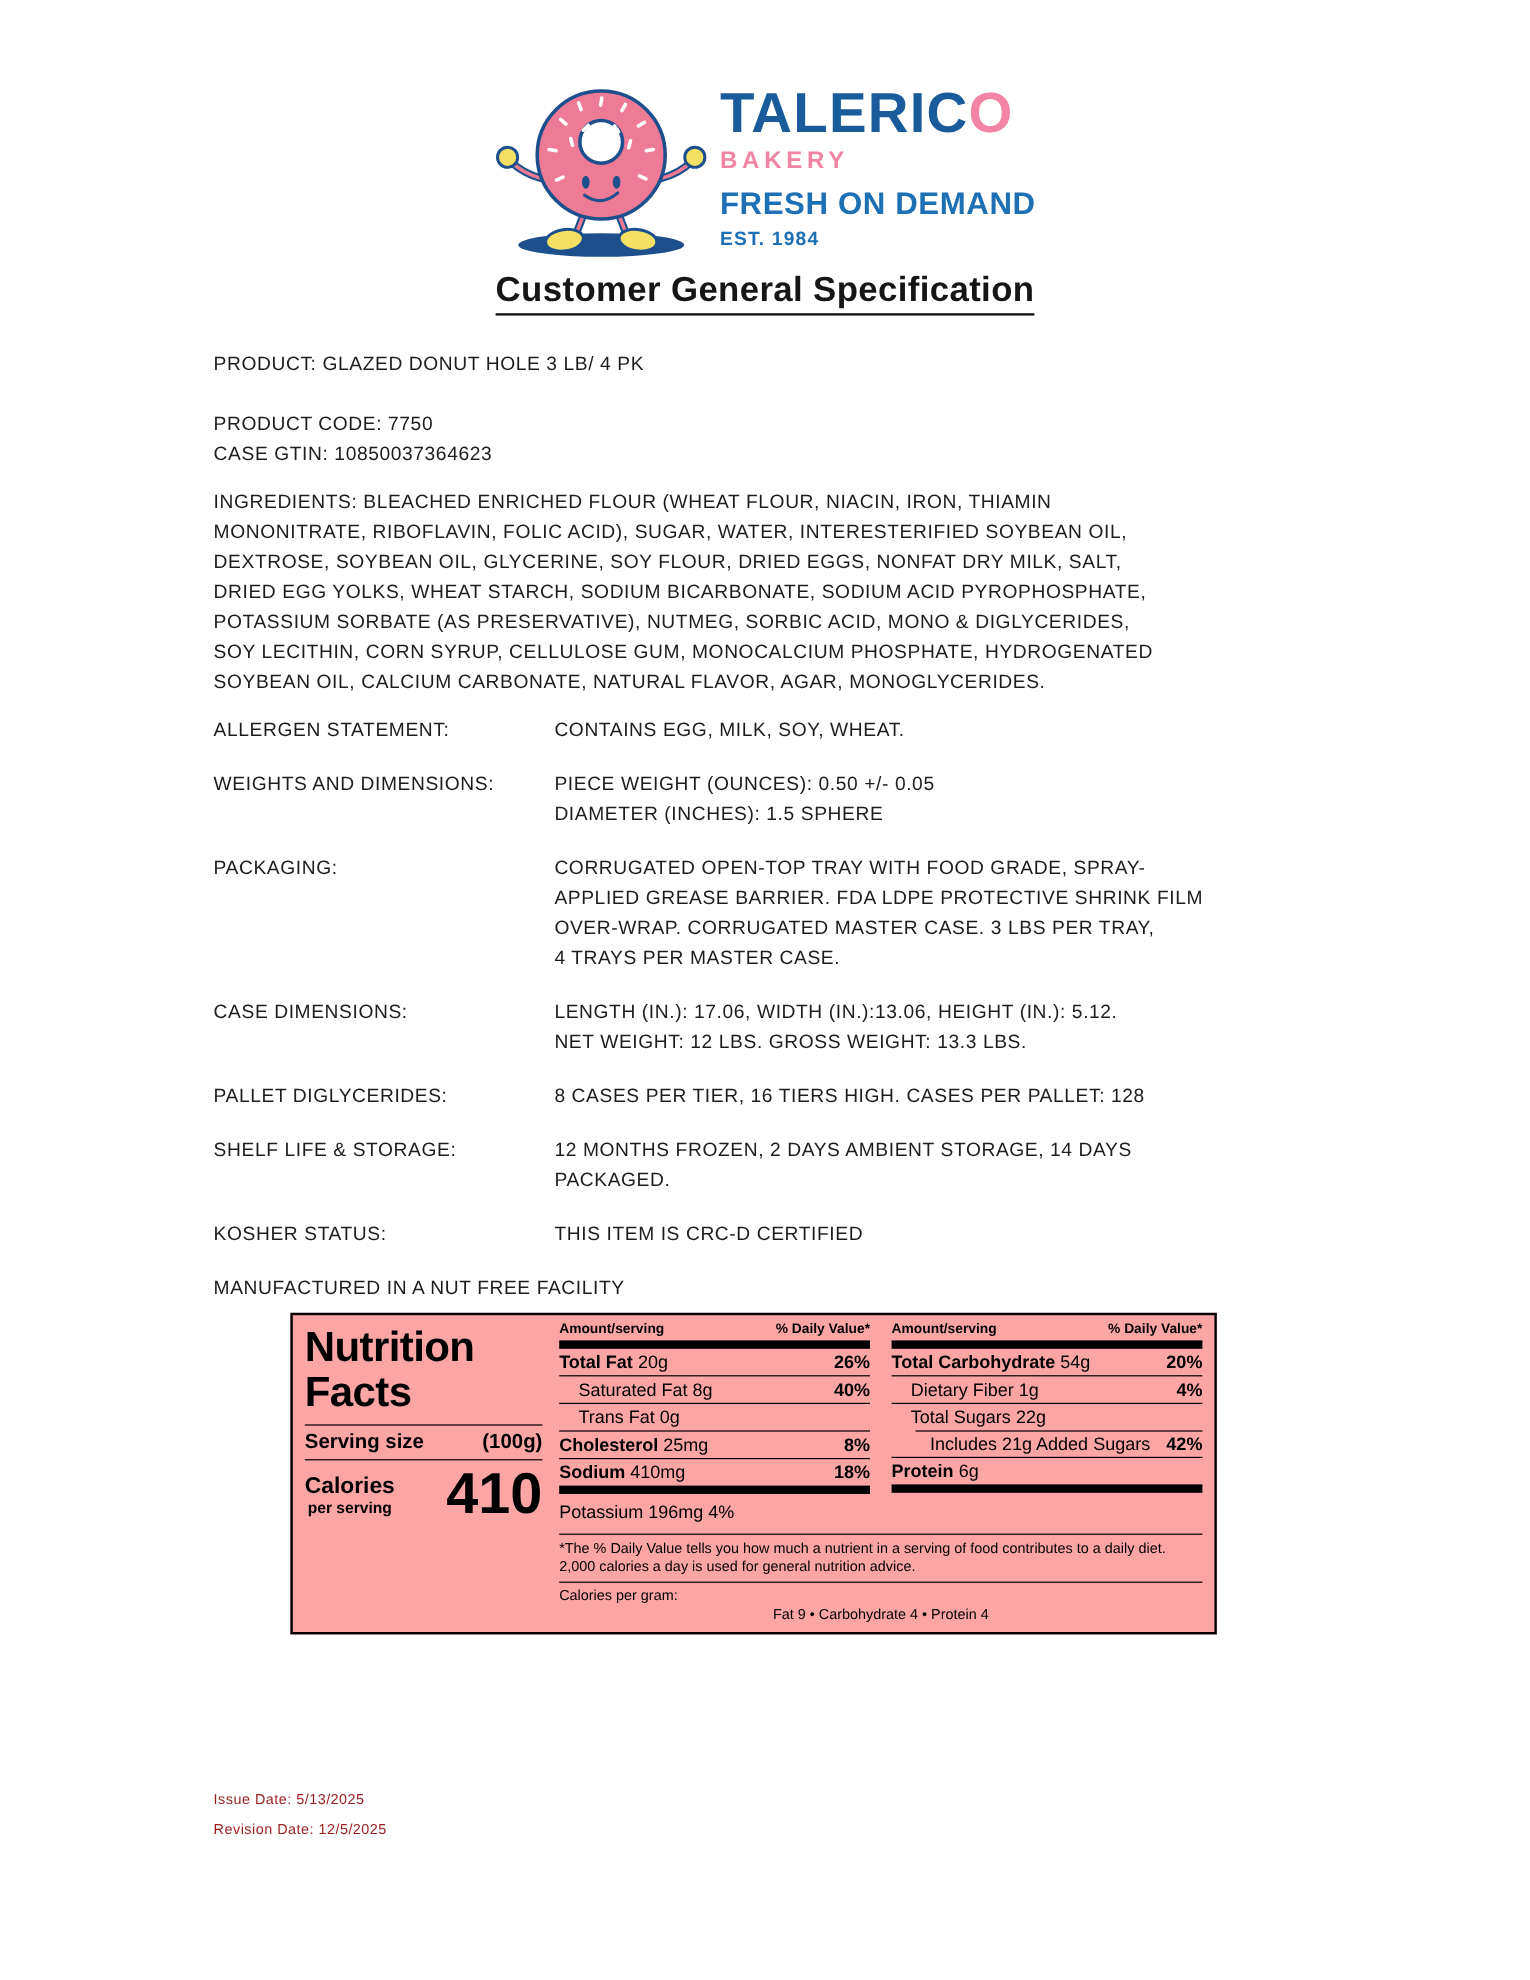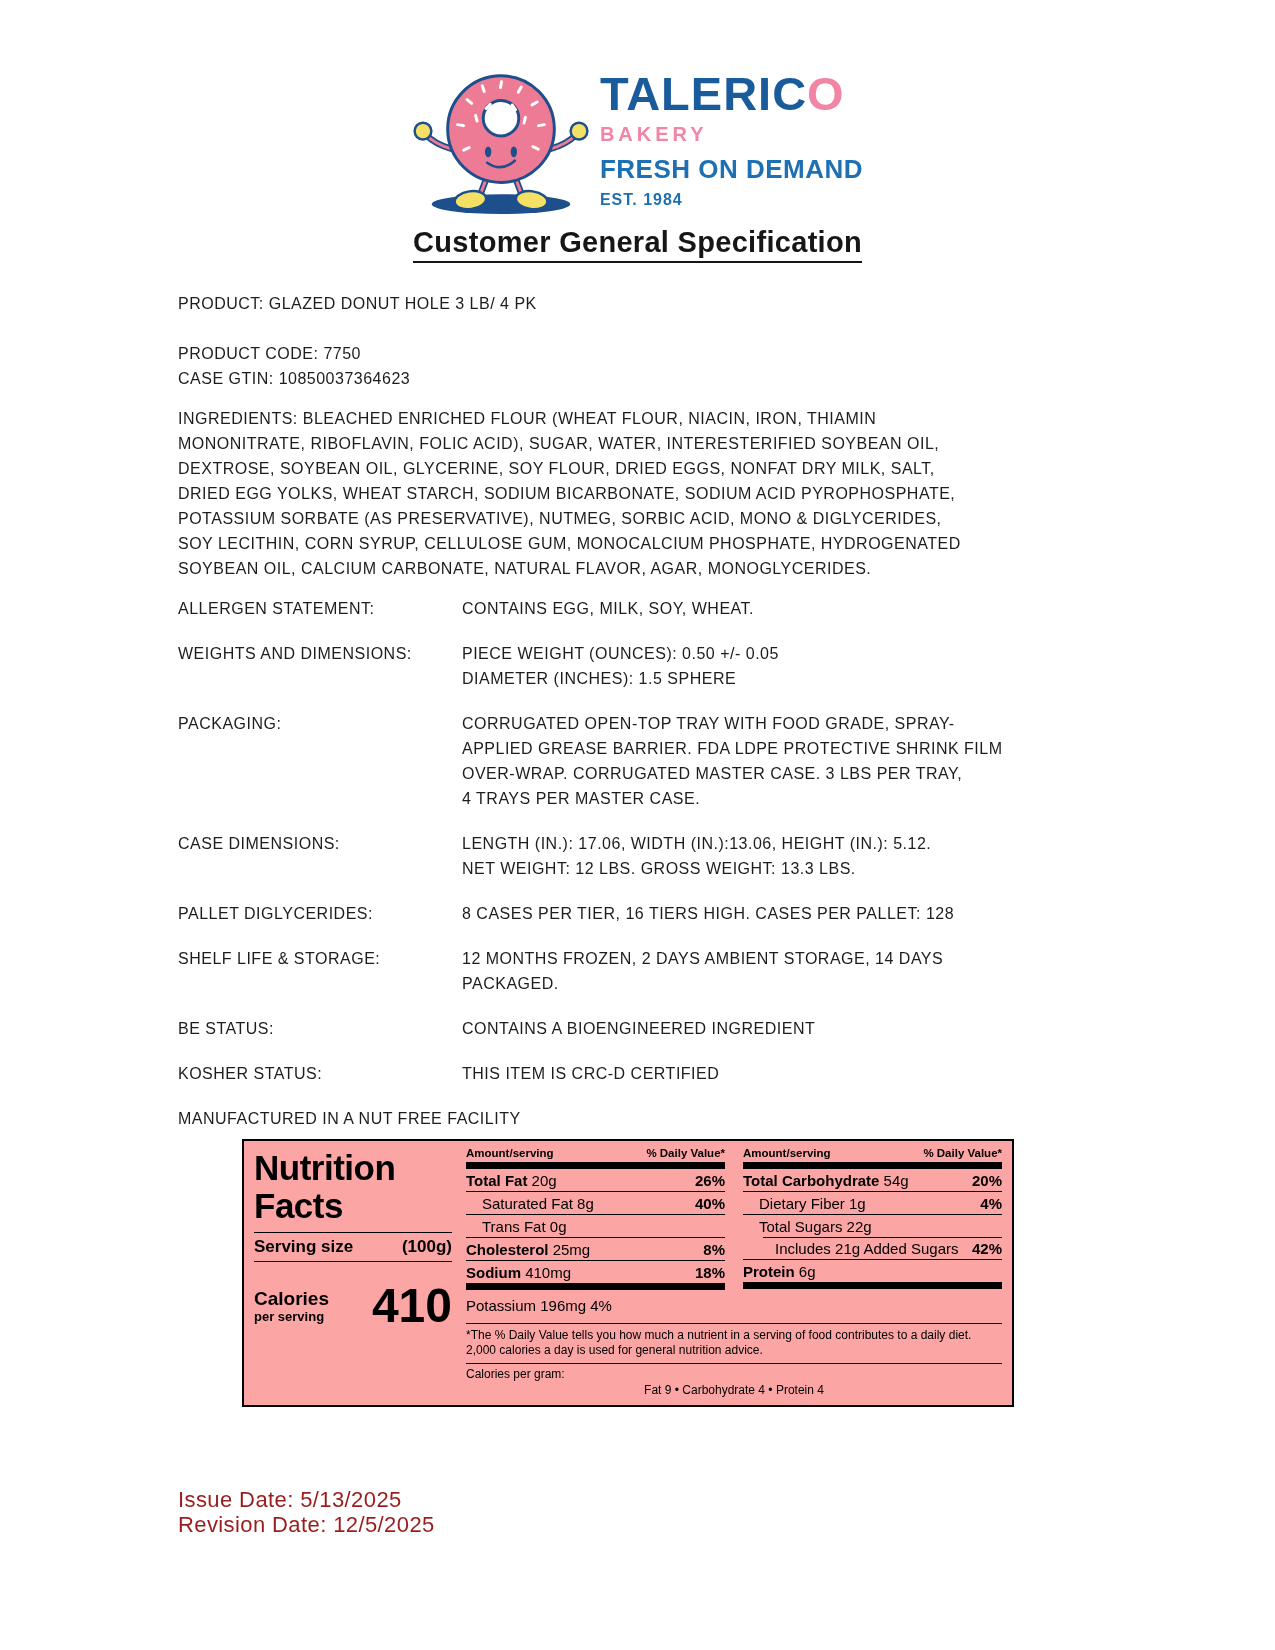--- a/index.html
+++ b/index.html
@@ -36,21 +36,21 @@
   .spec-value { white-space:pre-line; }
   .facility { margin-top:1px; margin-bottom:8px; }
 
   
   .nfl { margin-left:64px; width:772px; border:2px solid #000; background:#fca5a5; color:#000;
     display:flex; gap:14px; padding:6px 10px 4px 10px; letter-spacing:0; line-height:normal; }
   .nfl-left { width:198px; flex:none; padding-top:2px; }
   .nfl-title { font-size:35px; font-weight:bold; line-height:38px; letter-spacing:-0.5px; }
   .nfl-serving { margin-top:7px; border-top:1.5px solid #000; border-bottom:1px solid #000;
     display:flex; justify-content:space-between; font-weight:bold; font-size:17px; padding:4px 0; }
-  .nfl-cal { display:flex; justify-content:space-between; align-items:center; margin-top:20px; }
+  .nfl-cal { display:flex; justify-content:space-between; align-items:center; margin-top:5px;text-align:center; }
   .nfl-cal-word { font-weight:bold; font-size:19px; line-height:20px; }
   .nfl-cal-sub { font-weight:bold; font-size:13px; }
   .nfl-cal-num { font-size:48px; font-weight:bold; line-height:48px; }
 
   .nfl-right { flex:1; display:flex; flex-direction:column; }
   .nfl-cols { display:flex; gap:18px; }
   .nfl-col { flex:1; }
   .col-head { display:flex; justify-content:space-between; font-size:11.5px; font-weight:bold; padding-bottom:3px; }
   .thick-bar { height:7px; background:#000; }
   .n-row { position:relative; display:flex; justify-content:space-between; gap:6px;
@@ -60,21 +60,21 @@
   .n-row.inset::before { content:""; position:absolute; top:0; left:20px; right:0; height:1px; background:#000; }
   .n-name.ind1 { padding-left:16px; }
   .n-name.ind2 { padding-left:32px; }
   .n-dv { font-weight:bold; white-space:nowrap; }
   .nfl-vitamins { font-size:15px; padding:5px 0 6px 0; line-height:22px; }
   .nfl-footnote { border-top:1px solid #000; font-size:12px; line-height:15px; padding:4px 0 5px 0; }
   .nfl-cpg { border-top:1px solid #000; font-size:12px; padding:3px 0 2px 0; }
   .nfl-cpg-vals { text-align:center; padding:2px 0 2px 0; }
 
   
-  .doc-footer { position:absolute; left:178px; top:1487px; font-size:22px; letter-spacing:0.4px;
+  .doc-footer { position:absolute; left:178px; top:1487px; font-size:12px; letter-spacing:0.4px;
     line-height:25px; color:var(--footer-red,#9a1d1d); }
 
   
   .c-navy { fill:var(--navy,#1d4f8c); }
   .s-navy { stroke:var(--navy,#1d4f8c); }
   .f-pink { fill:var(--pink,#ee7b95); }
   .st-pink { stroke:var(--pink,#ee7b95); }
   .f-yellow { fill:var(--yellow,#f4e065); }
   .f-white { fill:#ffffff; }
 </style>
@@ -177,24 +177,20 @@
     <div class="spec-row">
       <div class="spec-label">PALLET DIGLYCERIDES:</div>
       <div class="spec-value">8 CASES PER TIER, 16 TIERS HIGH. CASES PER PALLET: 128</div>
     </div>
     <div class="spec-row">
       <div class="spec-label">SHELF LIFE &amp; STORAGE:</div>
       <div class="spec-value">12 MONTHS FROZEN, 2 DAYS AMBIENT STORAGE, 14 DAYS
 PACKAGED.</div>
     </div>
     <div class="spec-row">
-      <div class="spec-label">BE STATUS:</div>
-      <div class="spec-value">CONTAINS A BIOENGINEERED INGREDIENT</div>
-    </div>
-    <div class="spec-row">
       <div class="spec-label">KOSHER STATUS:</div>
       <div class="spec-value">THIS ITEM IS CRC-D CERTIFIED</div>
     </div>
 
     <p class="facility">MANUFACTURED IN A NUT FREE FACILITY</p>
 
     <div class="nfl">
       <div class="nfl-left">
         <div class="nfl-title">
           <div>Nutrition</div>

